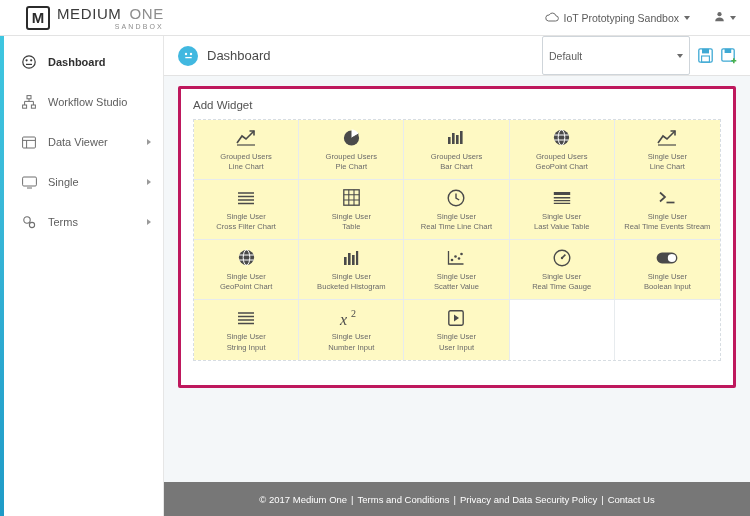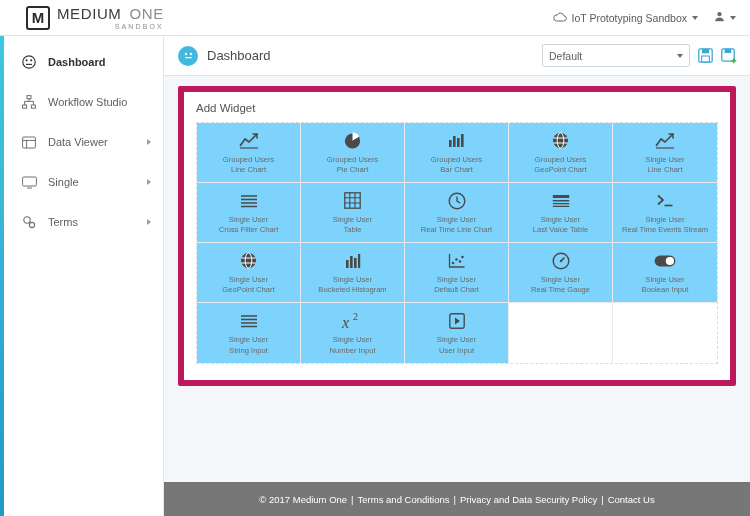--- a/index.html
+++ b/index.html
@@ -54,21 +54,21 @@
     font-size: 7px;
     letter-spacing: 2.1px;
     color: #8d8d8d;
     text-align: right;
     margin-top: 2px;
   }
   .topbar-right {
     margin-left: auto;
     display: flex;
     align-items: center;
-    gap: 16px;
+    gap: 24px;
     font-size: 10.5px;
     color: #5a5a5a;
     justify-content: flex-end;
   }
   .tb-item {
     display: flex;
     align-items: center;
     gap: 5px;
     cursor: pointer;
   }
@@ -157,21 +157,21 @@
     color: #4a4a4a;
   }
   .head-right {
     margin-left: auto;
     display: flex;
     align-items: center;
     gap: 7px;
   }
   .select {
     width: 148px;
-    height: 23px;
+    height: 39px;
     border: 1px solid #cfd5da;
     background: #fff;
     border-radius: 2px;
     display: flex;
     align-items: center;
     padding: 0 6px;
     font-size: 10.5px;
     color: #5d5d5d;
     cursor: pointer;
   }
@@ -184,23 +184,23 @@
   }
 
   
   .panel-scroll {
     flex: 1 1 auto;
     padding: 10px 14px 0 14px;
     overflow: hidden;
   }
   .panel {
     background: #ffffff;
-    border: 6px solid #be185d;
+    border: 3px solid #be185d;
     border-radius: 2px;
-    padding: 10px 12px 16px 12px;
+    padding: 10px 12px 24px 12px;
   }
   .panel-title {
     font-size: 11.5px;
     color: #545454;
     margin-bottom: 8px;
   }
   .grid-wrap {
     border: 1px dashed #d7dde2;
     padding: 0;
   }
@@ -210,21 +210,21 @@
   }
   .cell {
     border-right: 1px solid #e7ebee;
     border-bottom: 1px solid #e7ebee;
     height: 60px;
     display: flex;
     flex-direction: column;
     align-items: center;
     justify-content: center;
     cursor: pointer;
-    background: #7dd3fc;
+    background: #fef9c3;
   }
   .cell.empty { cursor: default; background: #fff; }
   .cell:nth-child(5n) { border-right: none; }
   .cell-icon {
     height: 22px;
     display: flex; align-items: center; justify-content: center;
     color: #4a4a4a;
     margin-bottom: 3px;
   }
   .cell-l1, .cell-l2 {
@@ -536,21 +536,21 @@
                 <span class="cell-icon">
                   <svg width="18" height="16" viewBox="0 0 18 16">
                       <path d="M1.5 1v13h15" fill="none" stroke="#4a4a4a" stroke-width="1.3"></path>
                       <circle cx="5" cy="10" r="1.3" fill="#4a4a4a"></circle>
                       <circle cx="8.5" cy="6.5" r="1.3" fill="#4a4a4a"></circle>
                       <circle cx="12" cy="8.5" r="1.3" fill="#4a4a4a"></circle>
                       <circle cx="14.5" cy="4" r="1.3" fill="#4a4a4a"></circle>
                     </svg>
                 </span>
                 <div class="cell-l1">Single User</div>
-                <div class="cell-l2">Default Chart</div>
+                <div class="cell-l2">Scatter Value</div>
               </div>
 
               <div class="cell">
                 <span class="cell-icon">
                   <svg width="18" height="18" viewBox="0 0 18 18">
                       <circle cx="9" cy="9" r="7.8" fill="none" stroke="#4a4a4a" stroke-width="1.4"></circle>
                       <path d="M9 9 L12.4 5.6" stroke="#4a4a4a" stroke-width="1.6"></path>
                       <circle cx="9" cy="9" r="1.2" fill="#4a4a4a"></circle>
                     </svg>
                 </span>

